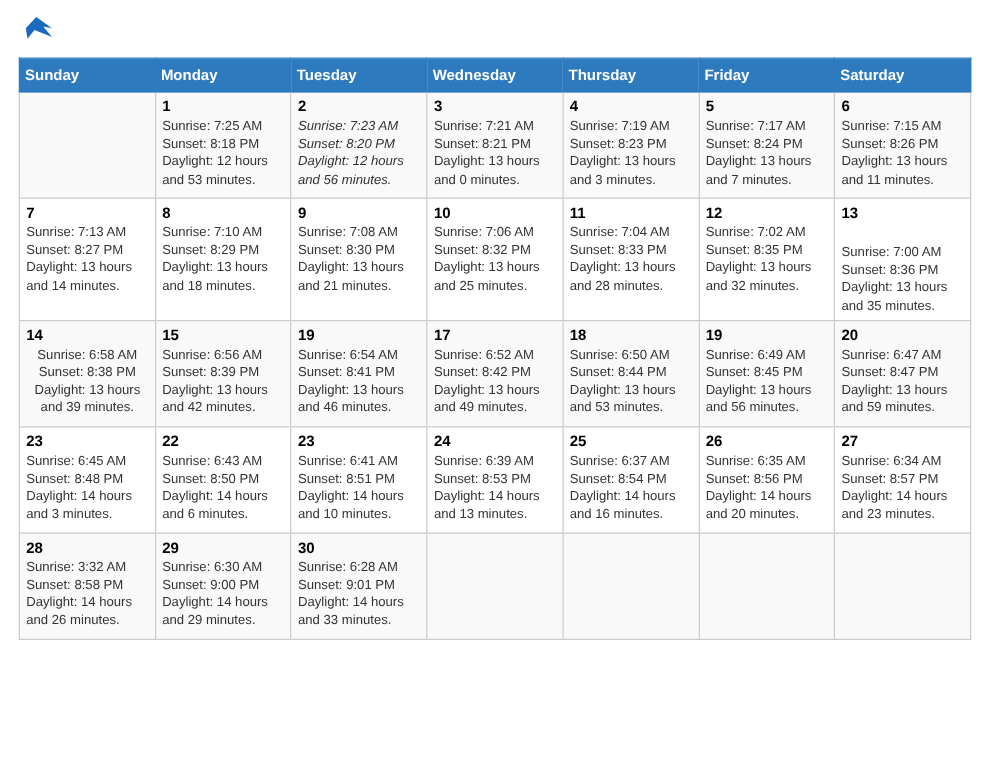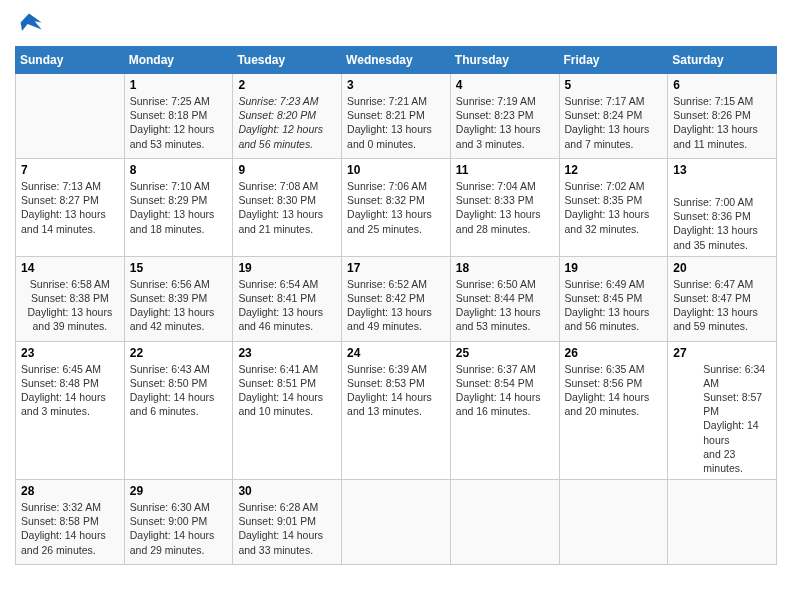--- a/index.html
+++ b/index.html
@@ -304,21 +304,21 @@
         </td>
         <td>
           <span class="day-number">26</span>
           <div class="day-info" style="white-space: pre-line;">Sunrise: 6:35 AM
 Sunset: 8:56 PM
 Daylight: 14 hours
 and 20 minutes.</div>
         </td>
         <td>
           <span class="day-number">27</span>
-          <div class="day-info" style="white-space: pre-line; margin-left: 30px;">Sunrise: 6:34 AM
+          <div class="day-info" style="white-space: pre-line;">Sunrise: 6:34 AM
 Sunset: 8:57 PM
 Daylight: 14 hours
 and 23 minutes.</div>
         </td>
       </tr>
       <tr>
         <td>
           <span class="day-number">28</span>
           <div class="day-info" style="white-space: pre-line;">Sunrise: 3:32 AM
 Sunset: 8:58 PM

